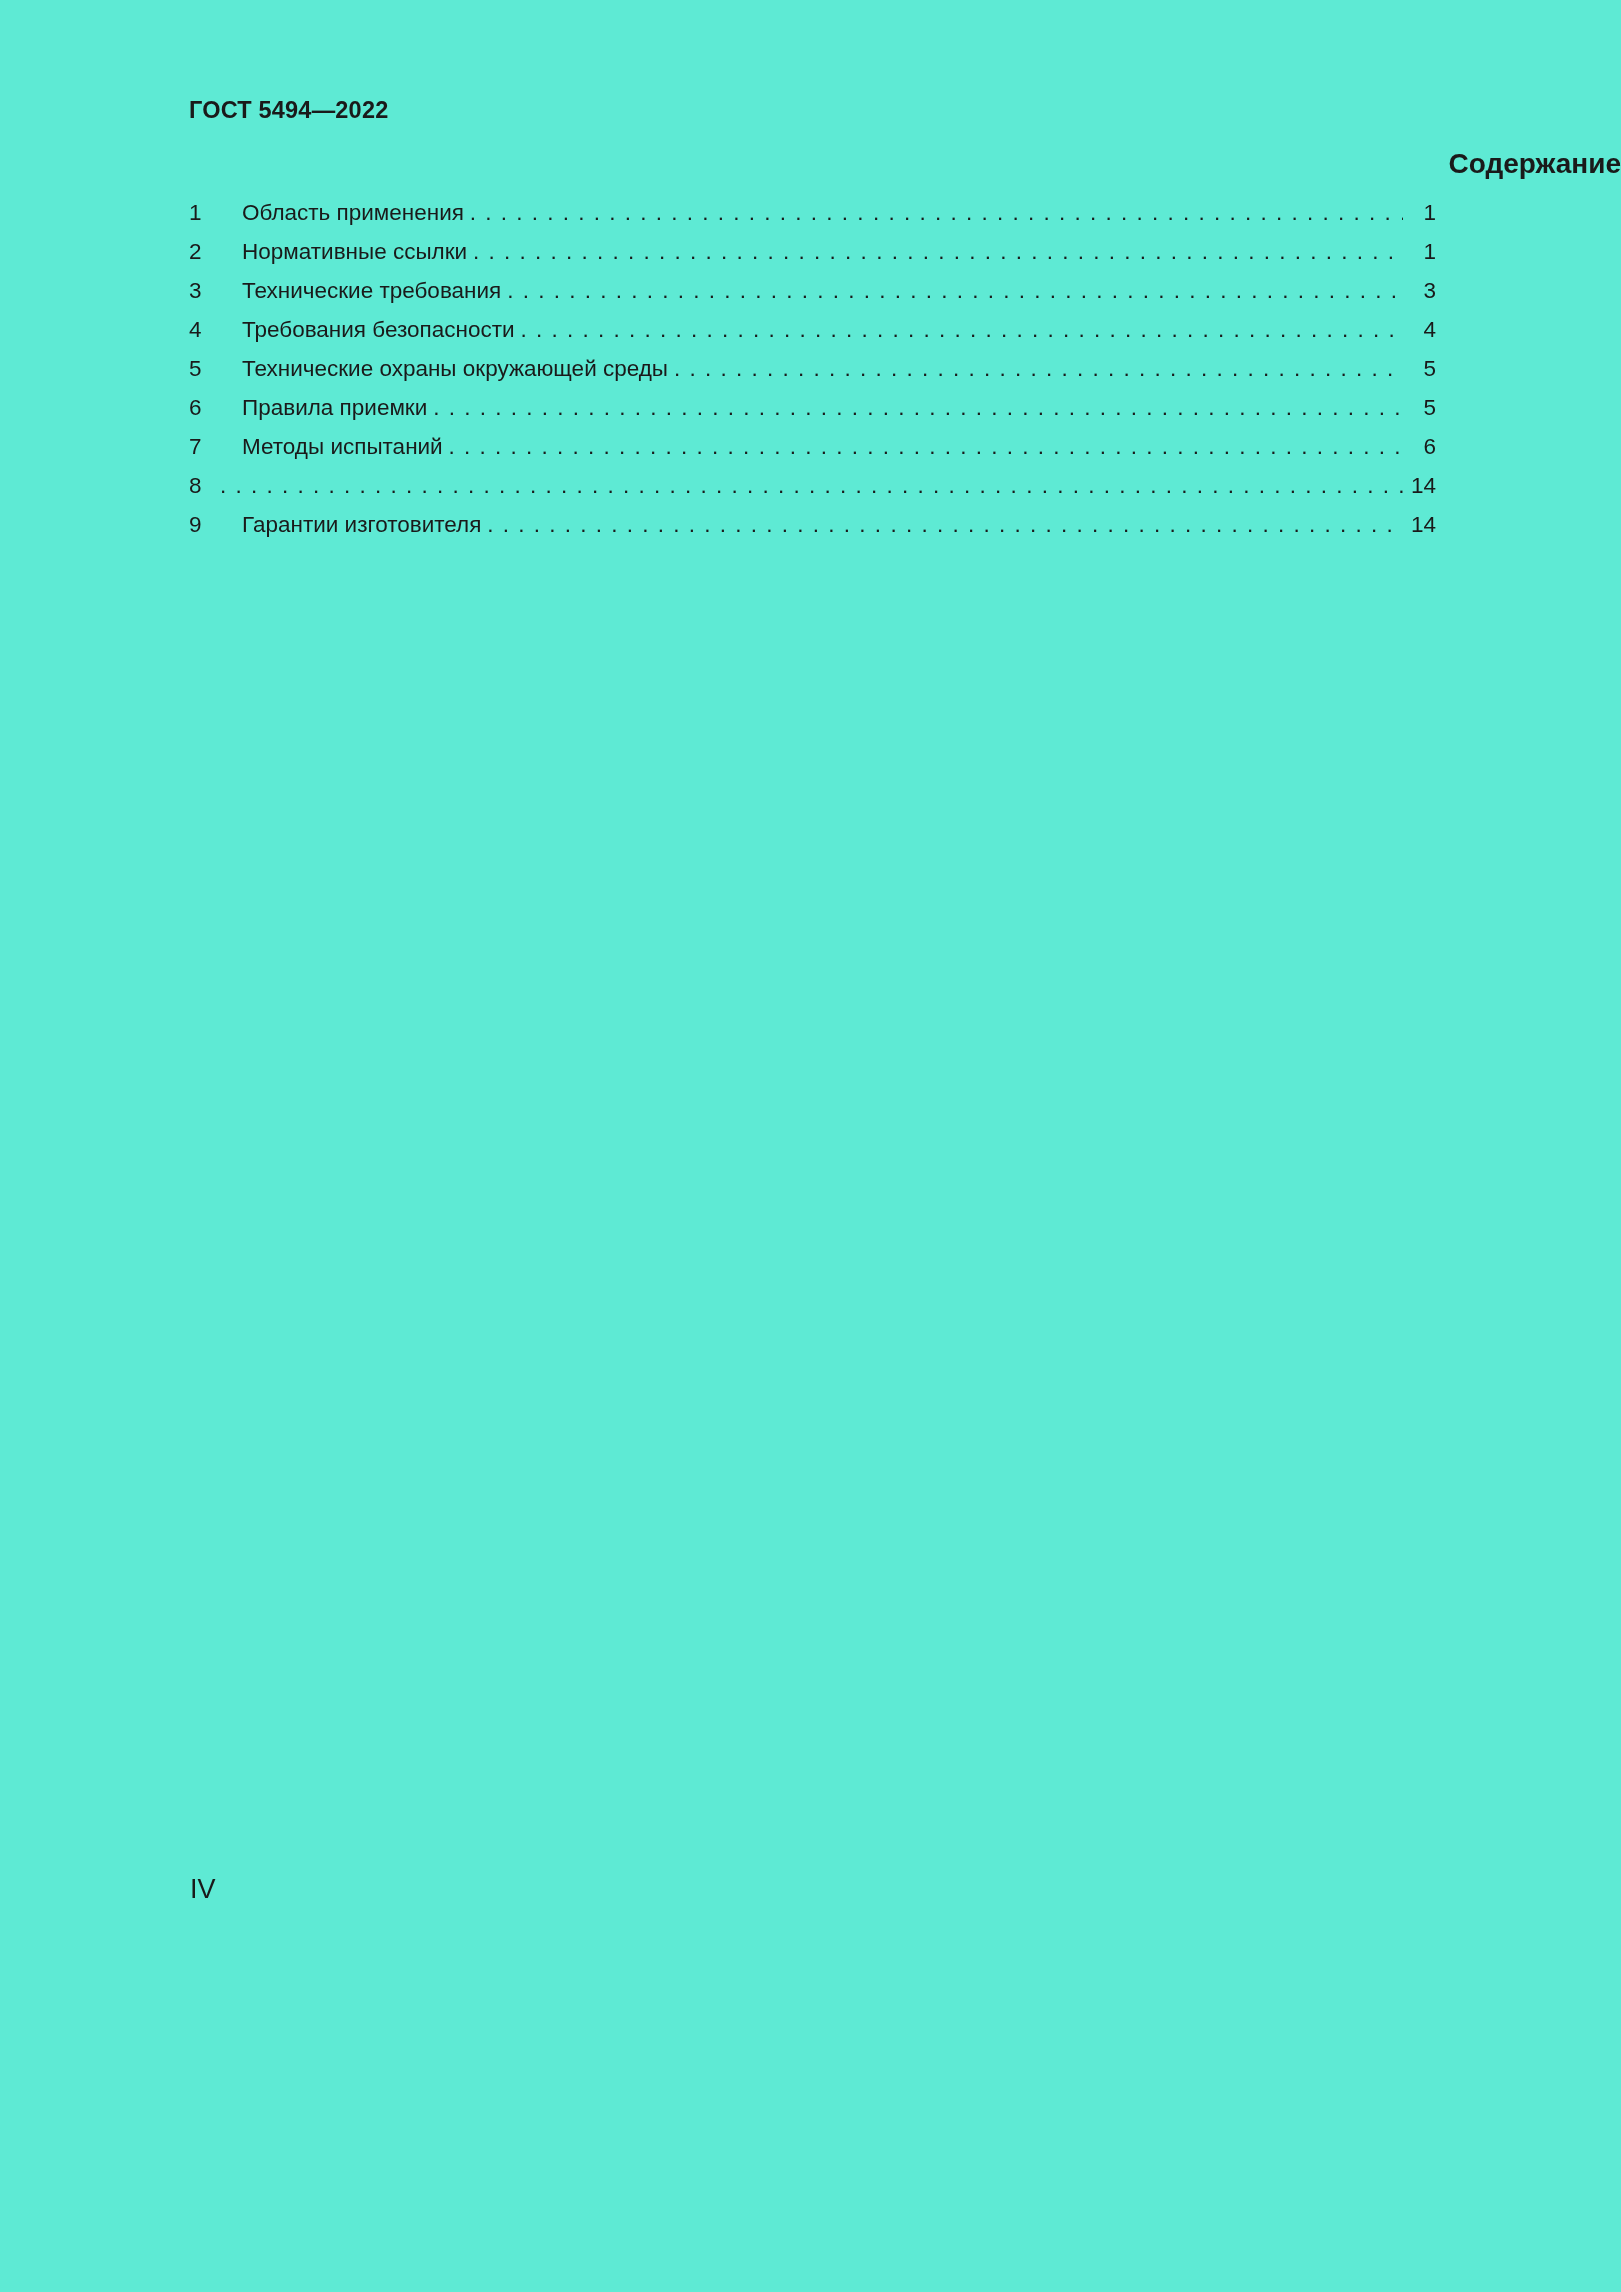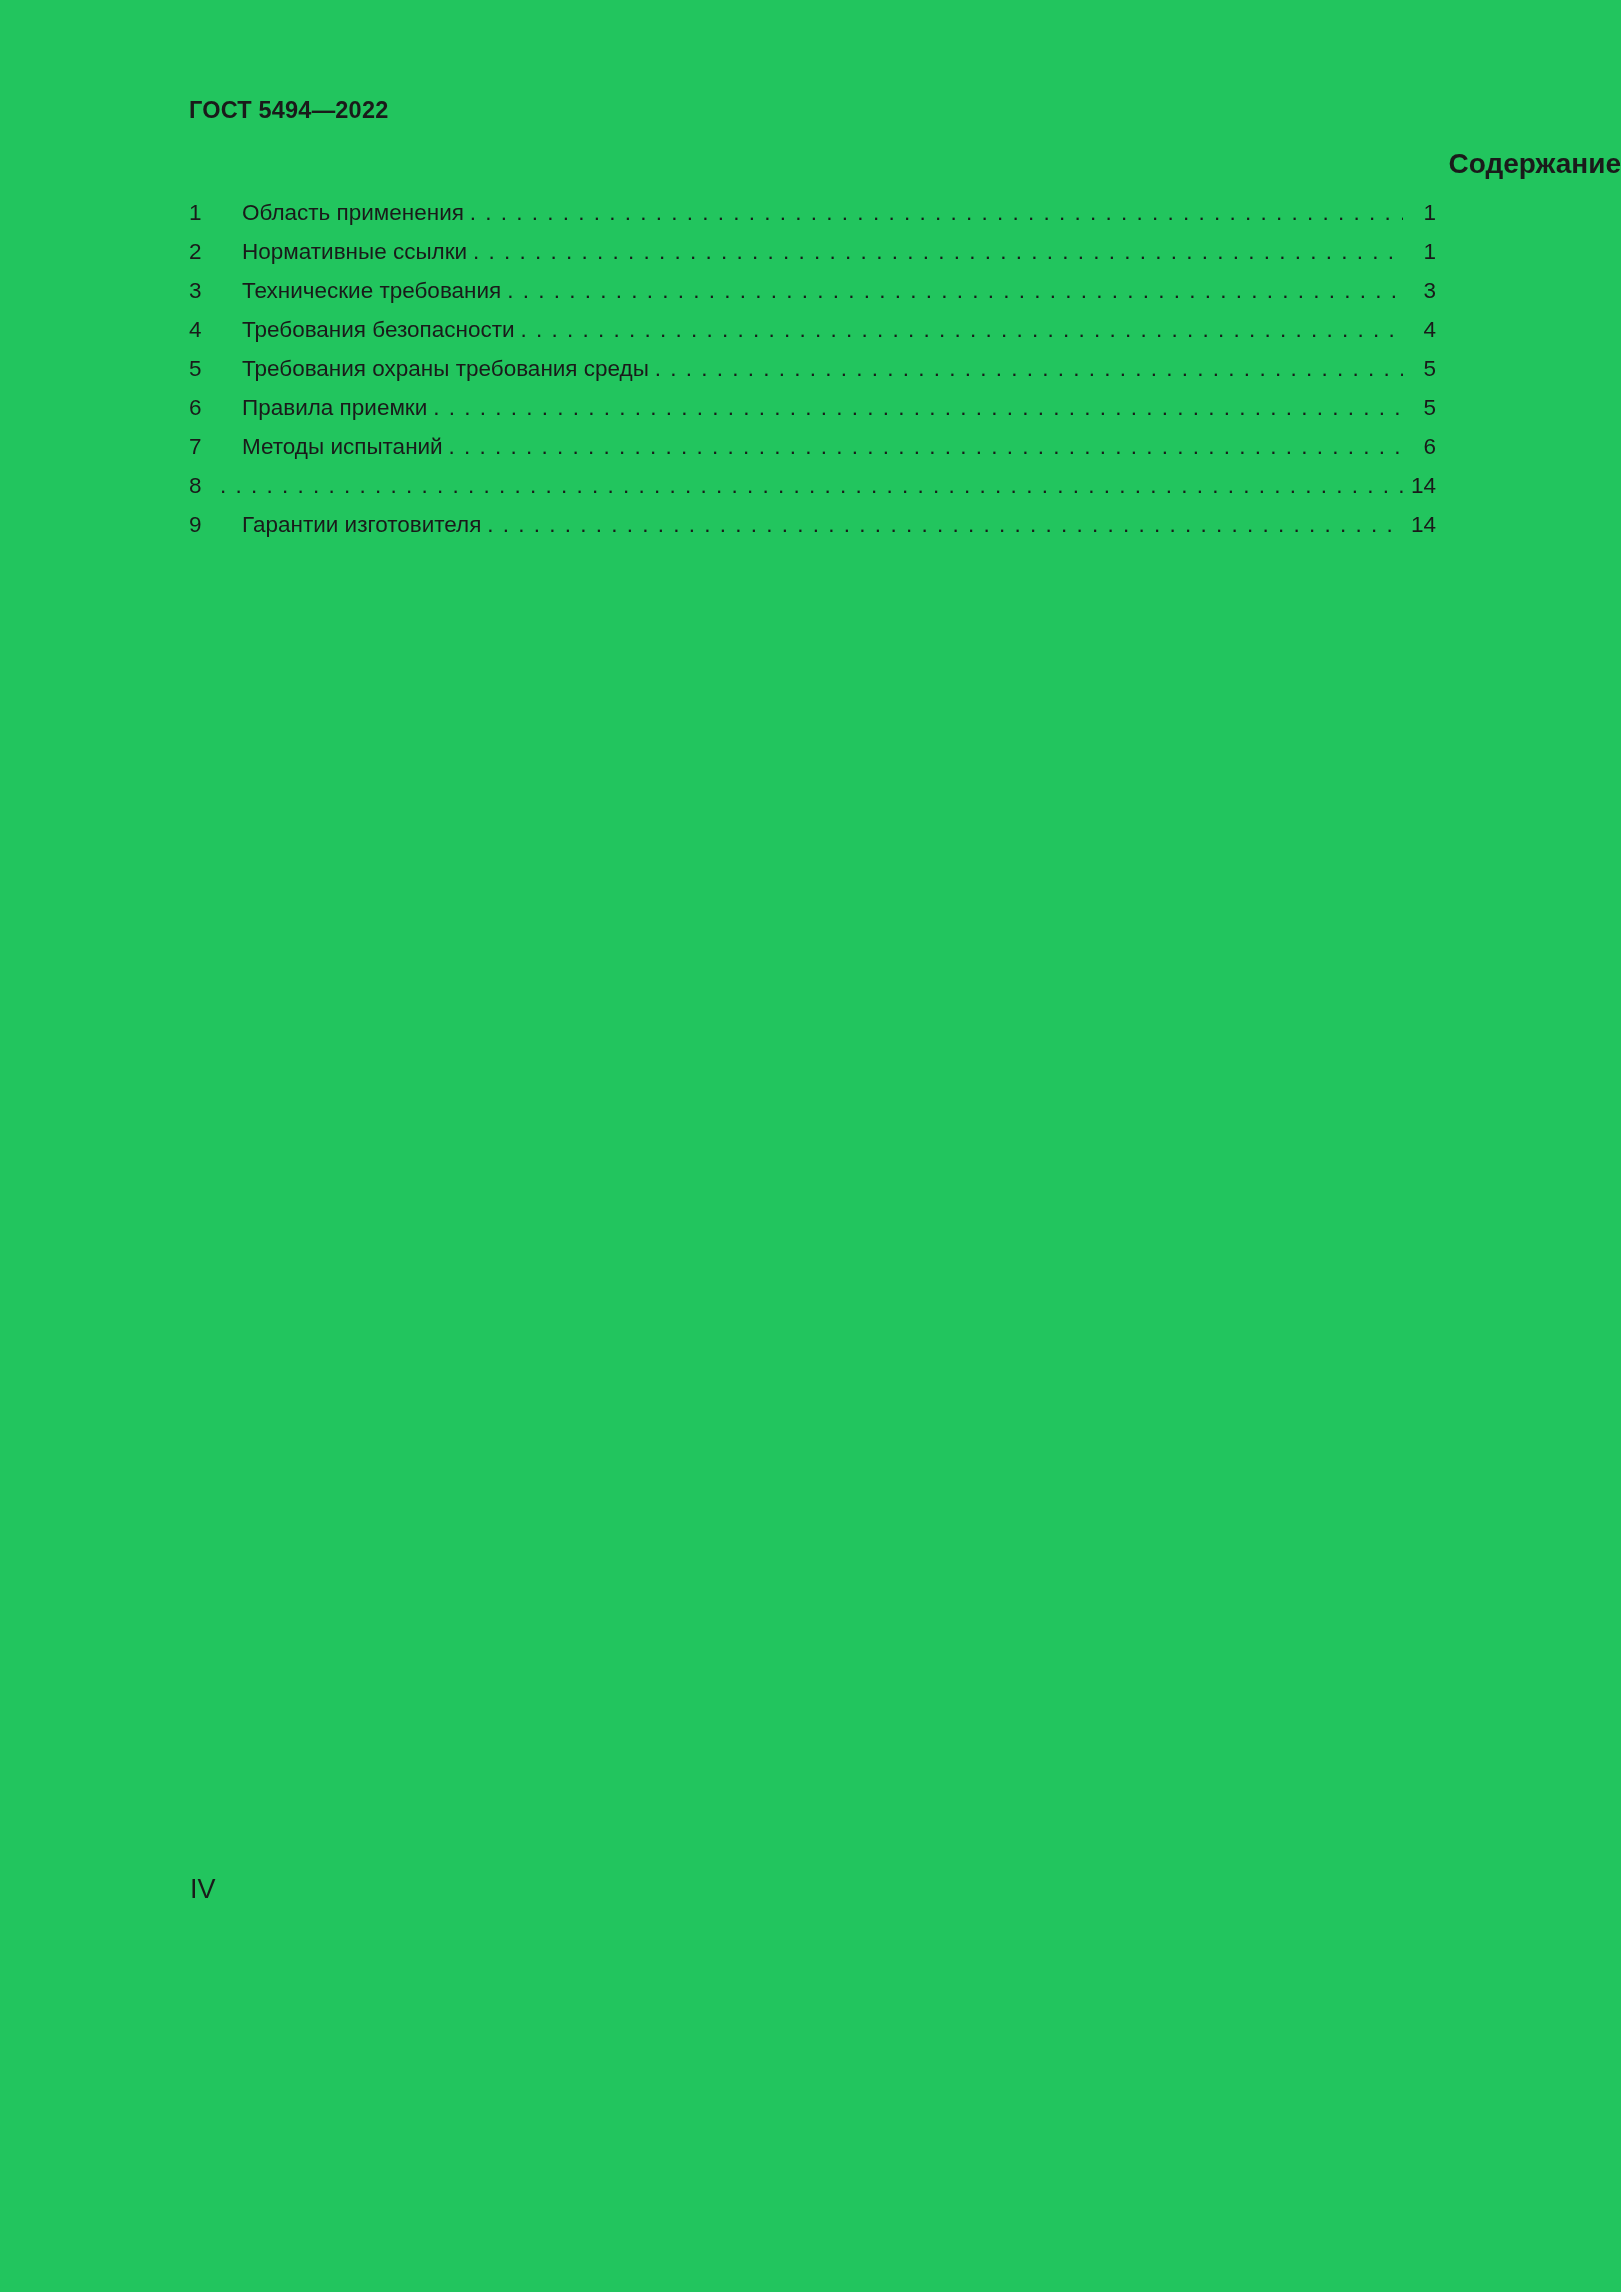--- a/index.html
+++ b/index.html
@@ -4,21 +4,21 @@
 <style>
   * { margin: 0; padding: 0; box-sizing: border-box; }
   html, body {
     background: #e8e8e8;
     font-family: "Liberation Sans", "DejaVu Sans", sans-serif;
   }
   .page {
     position: relative;
     width: 1621px;
     height: 2293px;
-    background: #22c55e;
+    background: #5eead4;
     color: #1a1a1a;
     margin: 0 auto;
     overflow: hidden;
   }
   .doc-header {
     position: absolute;
     left: 189px;
     top: 97px;
     font-size: 23.5px;
     font-weight: bold;
@@ -108,21 +108,21 @@
 
     <div class="toc-row">
       <span class="toc-num">4</span>
       <span class="toc-label">Требования безопасности</span>
       <span class="toc-dots">. . . . . . . . . . . . . . . . . . . . . . . . . . . . . . . . . . . . . . . . . . . . . . . . . . . . . . . . . . . . . . . . . . . . . . . . . . . . . . . . . . . . . . . . . . . . . . . . . . . . . . . . . . . . . . . . . . . . . . . . . . . . . . . . . . . . . . . . . . . . . . . . . . . . . . . . . . . . . . . . . . . . . . . . . . . . . . . . . . . . . . . . . . . . . . . . . . . . . . . . . . . . . . . . . . . . . . . . . . . . . . . . . . . . . . . . . . . . . . . . . . . . . . . . . . . . . . . . . . . . . . . . . . . . . . . . . . . . . . . . . . . . . . . . . . . . . . . . . . . . </span>
       <span class="toc-page">4</span>
     </div>
 
     <div class="toc-row">
       <span class="toc-num">5</span>
-      <span class="toc-label">Требования охраны требования среды</span>
+      <span class="toc-label">Технические охраны окружающей среды</span>
       <span class="toc-dots">. . . . . . . . . . . . . . . . . . . . . . . . . . . . . . . . . . . . . . . . . . . . . . . . . . . . . . . . . . . . . . . . . . . . . . . . . . . . . . . . . . . . . . . . . . . . . . . . . . . . . . . . . . . . . . . . . . . . . . . . . . . . . . . . . . . . . . . . . . . . . . . . . . . . . . . . . . . . . . . . . . . . . . . . . . . . . . . . . . . . . . . . . . . . . . . . . . . . . . . . . . . . . . . . . . . . . . . . . . . . . . . . . . . . . . . . . . . . . . . . . . . . . . . . . . . . . . . . . . . . . . . . . . . . . . . . . . . . . . . . . . . . . . . . . . . . . . . . . . . . </span>
       <span class="toc-page">5</span>
     </div>
 
     <div class="toc-row">
       <span class="toc-num">6</span>
       <span class="toc-label">Правила приемки</span>
       <span class="toc-dots">. . . . . . . . . . . . . . . . . . . . . . . . . . . . . . . . . . . . . . . . . . . . . . . . . . . . . . . . . . . . . . . . . . . . . . . . . . . . . . . . . . . . . . . . . . . . . . . . . . . . . . . . . . . . . . . . . . . . . . . . . . . . . . . . . . . . . . . . . . . . . . . . . . . . . . . . . . . . . . . . . . . . . . . . . . . . . . . . . . . . . . . . . . . . . . . . . . . . . . . . . . . . . . . . . . . . . . . . . . . . . . . . . . . . . . . . . . . . . . . . . . . . . . . . . . . . . . . . . . . . . . . . . . . . . . . . . . . . . . . . . . . . . . . . . . . . . . . . . . . . </span>
       <span class="toc-page">5</span>
     </div>

